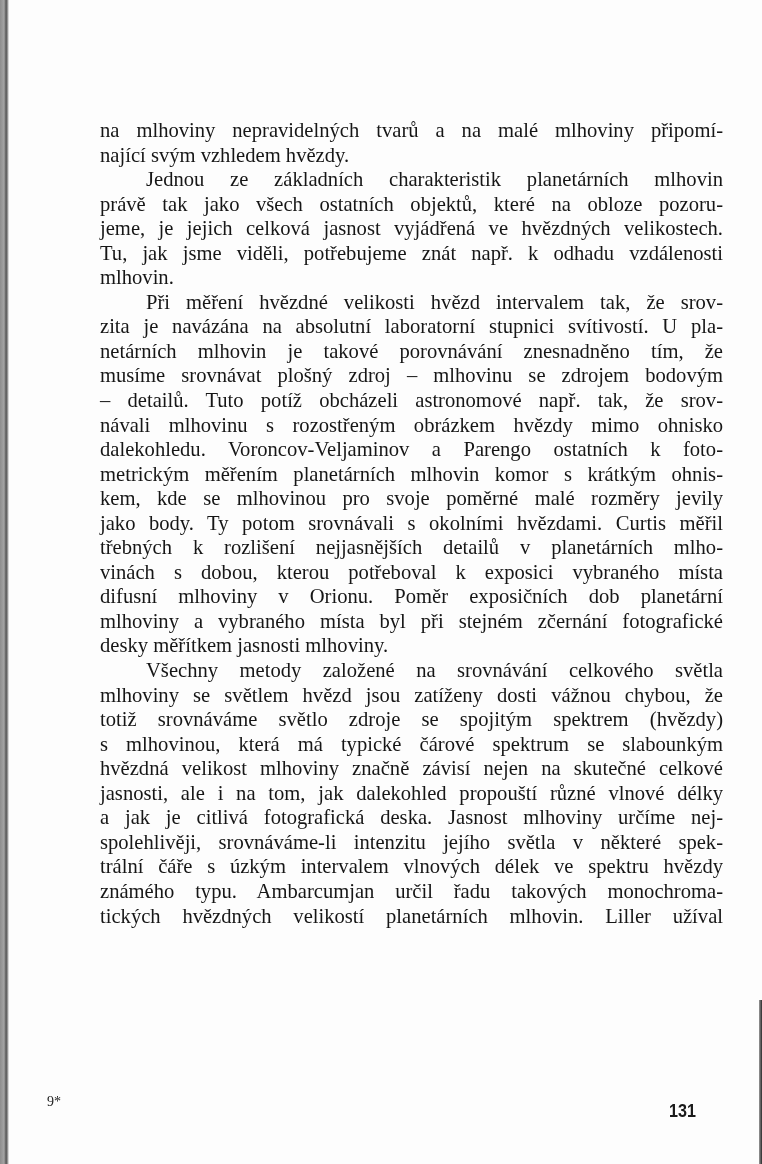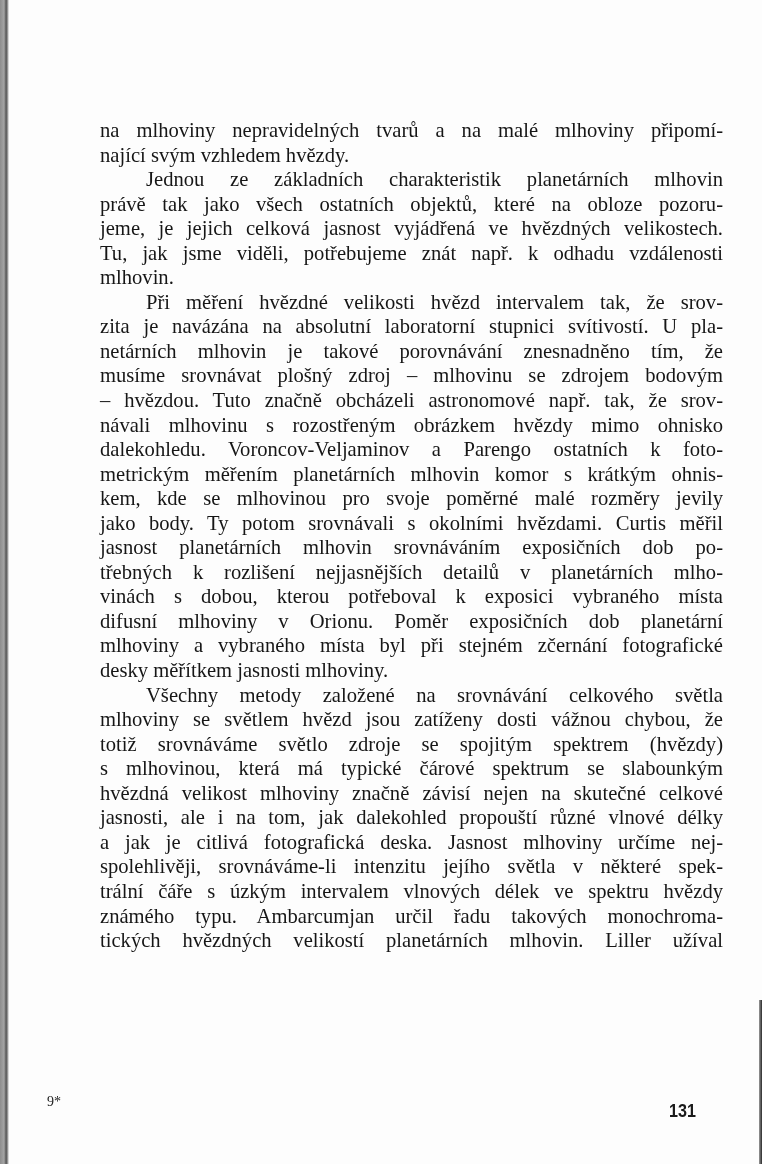--- a/index.html
+++ b/index.html
@@ -90,27 +90,26 @@
     <span class="line">jeme, je jejich celková jasnost vyjádřená ve hvězdných velikostech.</span>
     <span class="line">Tu, jak jsme viděli, potřebujeme znát např. k odhadu vzdálenosti</span>
     <span class="line last">mlhovin.</span>
   </div>
 
   <div>
     <span class="line indent">Při měření hvězdné velikosti hvězd intervalem tak, že srov-</span>
     <span class="line">zita je navázána na absolutní laboratorní stupnici svítivostí. U pla-</span>
     <span class="line">netárních mlhovin je takové porovnávání znesnadněno tím, že</span>
     <span class="line">musíme srovnávat plošný zdroj – mlhovinu se zdrojem bodovým</span>
-    <span class="line">– hvězdou. Tuto značně obcházeli astronomové např. tak, že srov-</span>
+    <span class="line">– detailů. Tuto potíž obcházeli astronomové např. tak, že srov-</span>
     <span class="line">návali mlhovinu s rozostřeným obrázkem hvězdy mimo ohnisko</span>
     <span class="line">dalekohledu. Voroncov-Veljaminov a Parengo ostatních k foto-</span>
     <span class="line">metrickým měřením planetárních mlhovin komor s krátkým ohnis-</span>
     <span class="line">kem, kde se mlhovinou pro svoje poměrné malé rozměry jevily</span>
     <span class="line">jako body. Ty potom srovnávali s okolními hvězdami. Curtis měřil</span>
-    <span class="line">jasnost planetárních mlhovin srovnáváním exposičních dob po-</span>
     <span class="line">třebných k rozlišení nejjasnějších detailů v planetárních mlho-</span>
     <span class="line">vinách s dobou, kterou potřeboval k exposici vybraného místa</span>
     <span class="line">difusní mlhoviny v Orionu. Poměr exposičních dob planetární</span>
     <span class="line">mlhoviny a vybraného místa byl při stejném zčernání fotografické</span>
     <span class="line last">desky měřítkem jasnosti mlhoviny.</span>
   </div>
 
   <div>
     <span class="line indent">Všechny metody založené na srovnávání celkového světla</span>
     <span class="line">mlhoviny se světlem hvězd jsou zatíženy dosti vážnou chybou, že</span>

